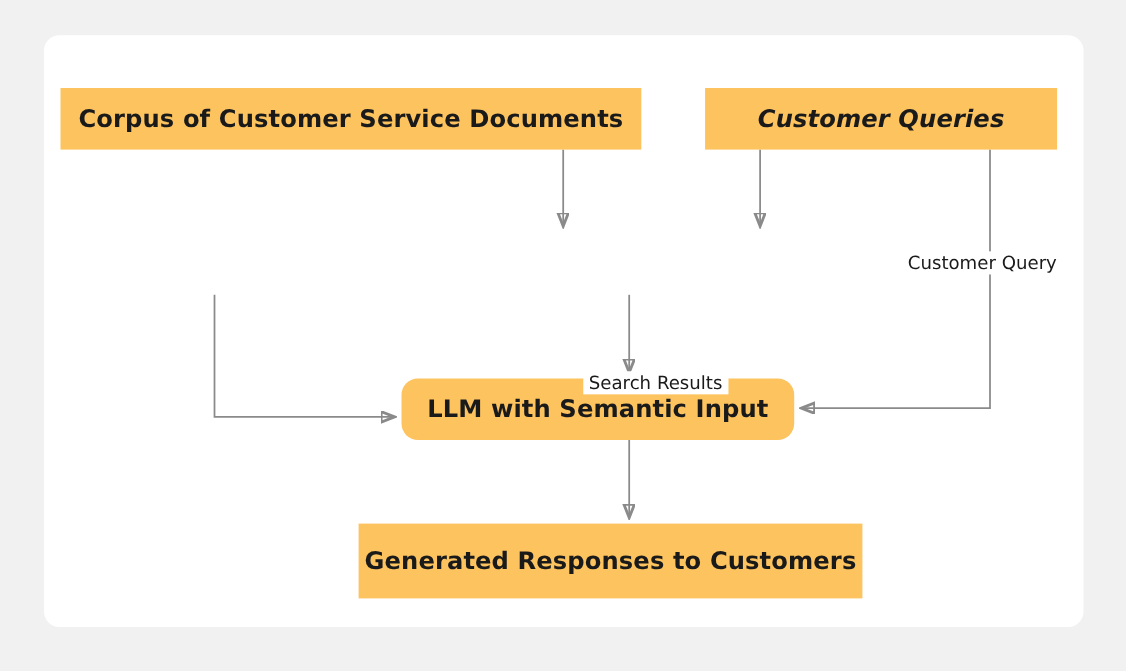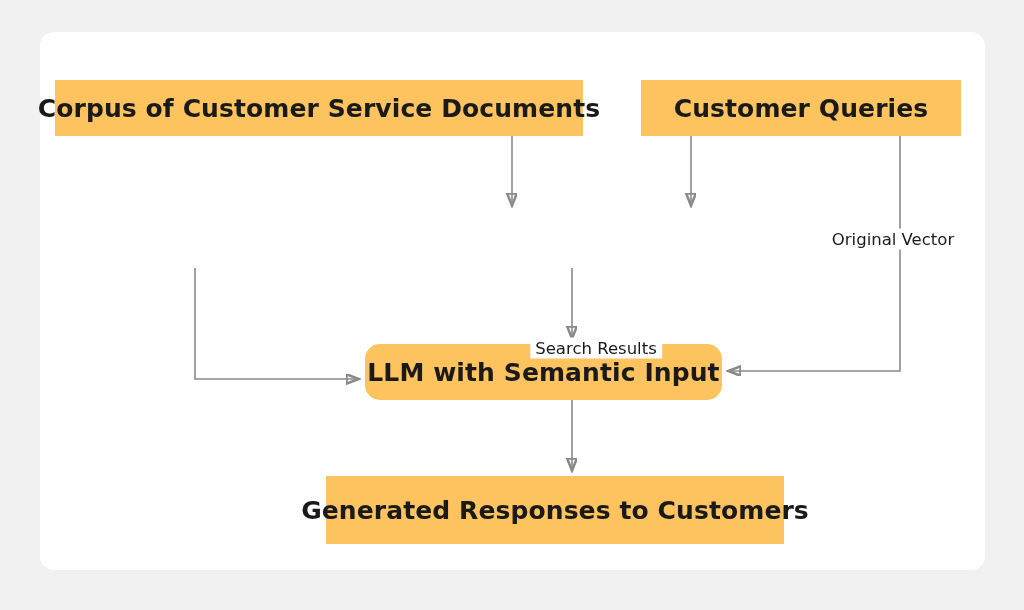--- a/index.html
+++ b/index.html
@@ -35,21 +35,21 @@
     width: 1024px;
     height: 610px;
   }
   .node {
     position: absolute;
     background: #fcc35f;
     display: flex;
     align-items: center;
     justify-content: center;
     color: #1a1a1a;
-    font-size: 25px;
+    font-size: 22px;
     font-weight: 600;
     letter-spacing: 0.1px;
     white-space: nowrap;
     box-sizing: border-box;
   }
   .edge-label {
     position: absolute;
     background: #ffffff;
     color: #1a1a1a;
     font-size: 16.5px;
@@ -101,32 +101,32 @@
 
       <path d="M195,268 L195,379 L358,379" marker-end="url(#arrowhead)"></path>
 
       <line x1="572" y1="400" x2="572" y2="470" marker-end="url(#arrowhead)"></line>
     </svg>
 
     <div class="node" style="left:55px; top:80px; width:528px; height:56px;">
       <span>Corpus of Customer Service Documents</span>
     </div>
 
-    <div class="node" style="left:641px; top:80px; width:320px; height:56px;">
+    <div class="node" style="left:641px; top:80px; width:320px; height:56px;font-style:italic;">
       <span>Customer Queries</span>
     </div>
 
 
 
     <div class="node" style="left:365px; top:344px; width:357px; height:56px;border-radius:15px;">
       <span>LLM with Semantic Input</span>
     </div>
 
     <div class="node" style="left:326px; top:476px; width:458px; height:68px;">
       <span>Generated Responses to Customers</span>
     </div>
 
-    <div class="edge-label" style="left:893px; top:239px;">Original Vector</div>
+    <div class="edge-label" style="left:893px; top:239px;">Customer Query</div>
 
     <div class="edge-label" style="left:596px; top:308px;margin-top:40px;">Search Results</div>
 
   </div>
 </div>
 
 </body></html>

